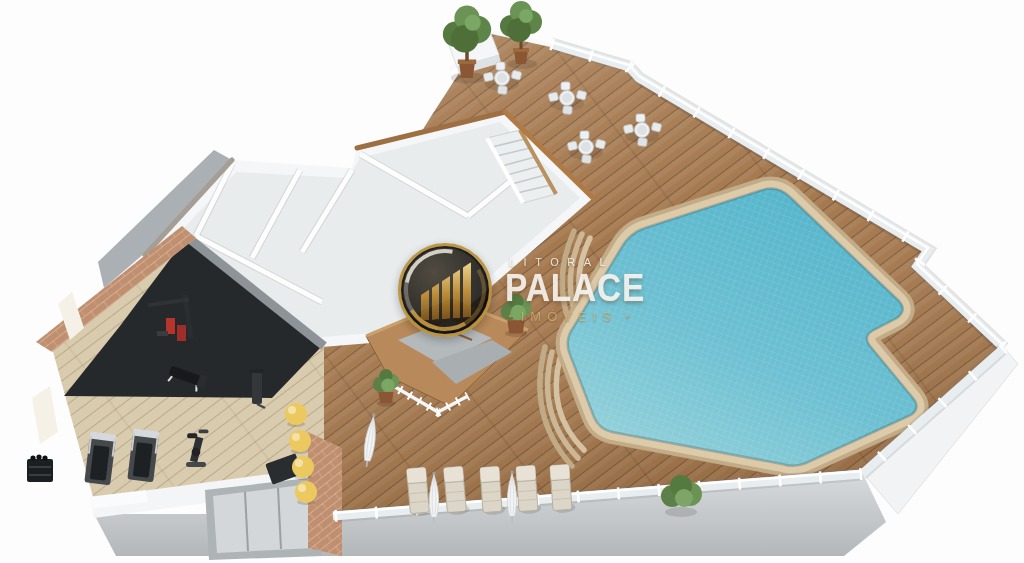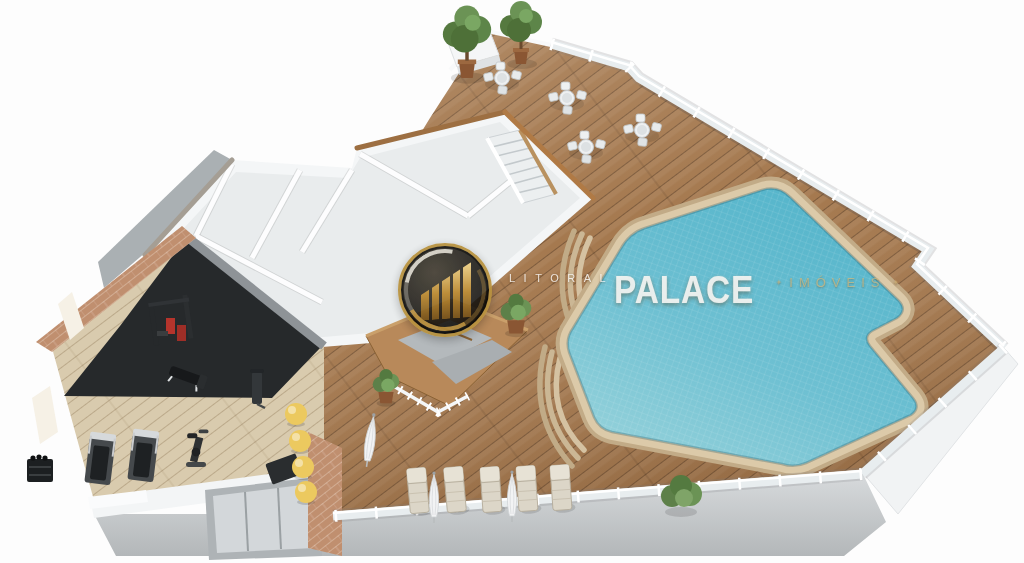--- a/index.html
+++ b/index.html
@@ -12,21 +12,21 @@
         background:radial-gradient(circle at 38% 30%, rgba(62,56,44,.95), rgba(12,11,9,.93) 72%);
         border:3px solid var(--c-logoGold,#b8923f);
         box-shadow:0 3px 10px rgba(0,0,0,.28), inset 0 0 0 2px rgba(0,0,0,.55);}
   .logo::before{content:"";position:absolute;inset:3px;border-radius:50%;border:4px solid transparent;
         border-top-color:rgba(238,234,222,.85);border-left-color:rgba(238,234,222,.30);transform:rotate(-34deg);}
   .logo::after{content:"";position:absolute;inset:3px;border-radius:50%;border:4px solid transparent;
         border-bottom-color:rgba(191,148,62,.92);border-right-color:rgba(191,148,62,.35);transform:rotate(14deg);}
   .logo-bars{position:absolute;left:20px;bottom:15px;width:50px;height:56px;display:flex;align-items:flex-end;gap:3px;
         clip-path:polygon(0 54%,100% 2%,100% 100%,0 100%);transform:skewY(-4deg);}
   .logo-bars span{flex:1;height:100%;background:linear-gradient(180deg,#f0d48c,#b9872e 55%,#74511b);}
-  .brand{display:flex;flex-direction:row;align-items:flex-start;}
+  .brand{display:flex;flex-direction:column;align-items:flex-start;}
   .brand-top{font-size:11px;letter-spacing:8.5px;color:rgba(255,255,255,.85);margin:0 0 2px 4px;
         text-shadow:0 1px 3px rgba(80,50,15,.55);}
   .brand-main{font-weight:bold;font-size:38px;line-height:.95;letter-spacing:1px;
         transform:scaleX(.88);transform-origin:left center;color:rgba(250,248,244,.93);
         text-shadow:0 2px 5px rgba(80,50,15,.45),0 0 2px rgba(255,255,255,.3);}
   .brand-sub{display:flex;align-items:center;gap:7px;margin:3px 0 0 2px;font-size:13px;letter-spacing:6px;
         color:rgba(222,188,122,.68);text-shadow:0 1px 2px rgba(80,50,15,.4);}
   .brand-sub .orn{font-size:8px;letter-spacing:0;color:rgba(222,188,122,.55);}
 </style>
 </head>

